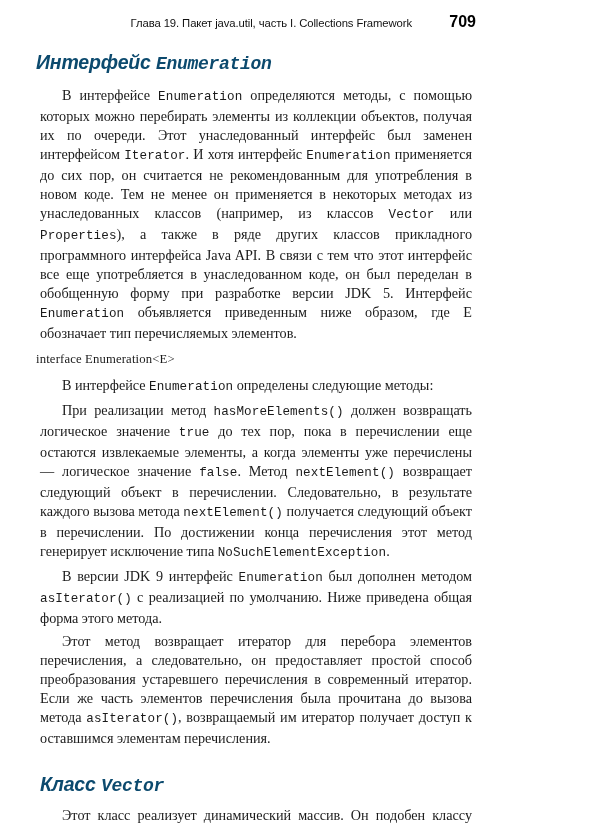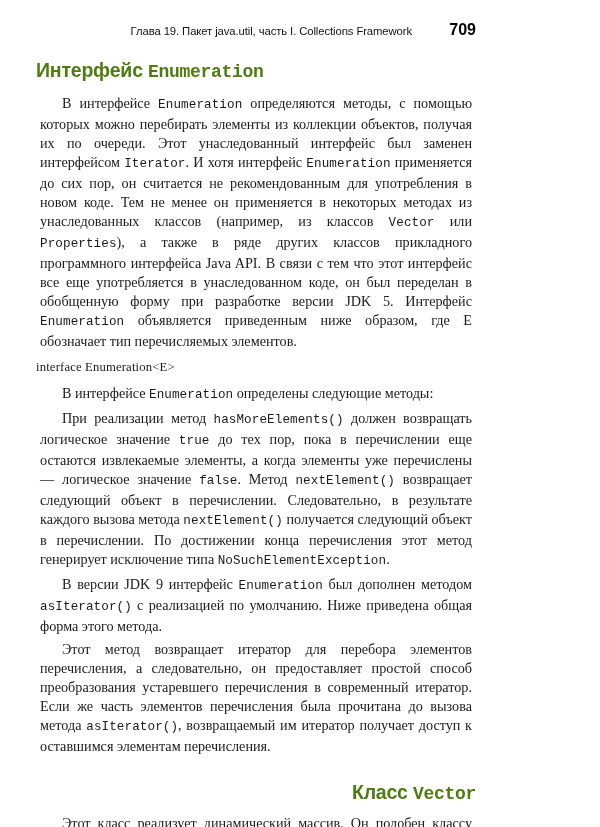--- a/index.html
+++ b/index.html
@@ -13,21 +13,21 @@
     overflow: hidden;
     font-family: "Liberation Serif", "DejaVu Serif", serif;
     color: #1a1a1a;
     -webkit-font-smoothing: antialiased;
   }
   .page {
     position: relative;
     width: 512px;
     height: 827px;
     box-sizing: border-box;
-    padding: 8px 36px;
+    padding: 0 36px;
   }
 
   
   .running-head {
     display: flex;
     align-items: baseline;
     justify-content: flex-end;
     padding-top: 13px;
     height: 22px;
   }
@@ -46,34 +46,34 @@
     margin-left: 30px;
     width: 34px;
     text-align: right;
   }
 
   
   h1.section-title {
     font-family: "Liberation Sans", "DejaVu Sans", sans-serif;
     font-size: 19.5px;
     font-weight: bold;
-    color: #4d7c0f;
+    color: #0c4a6e;
     margin: 17px 0 11px 0;
     letter-spacing: -0.2px;
     line-height: 1.1;
+    font-style: italic;
   }
   h1.section-title .mono {
     font-family: "Liberation Mono", "DejaVu Sans Mono", monospace;
     font-size: 18px;
     font-weight: bold;
     letter-spacing: -0.3px;
   }
   h1.section-title.second {
     margin: 26px 0 9px 4px;
-    text-align: right;
   }
 
   
   p.body {
     margin: 4px;
     font-size: 14.2px;
     line-height: 19px;
     text-align: justify;
     text-justify: inter-word;
     text-indent: 22px;

